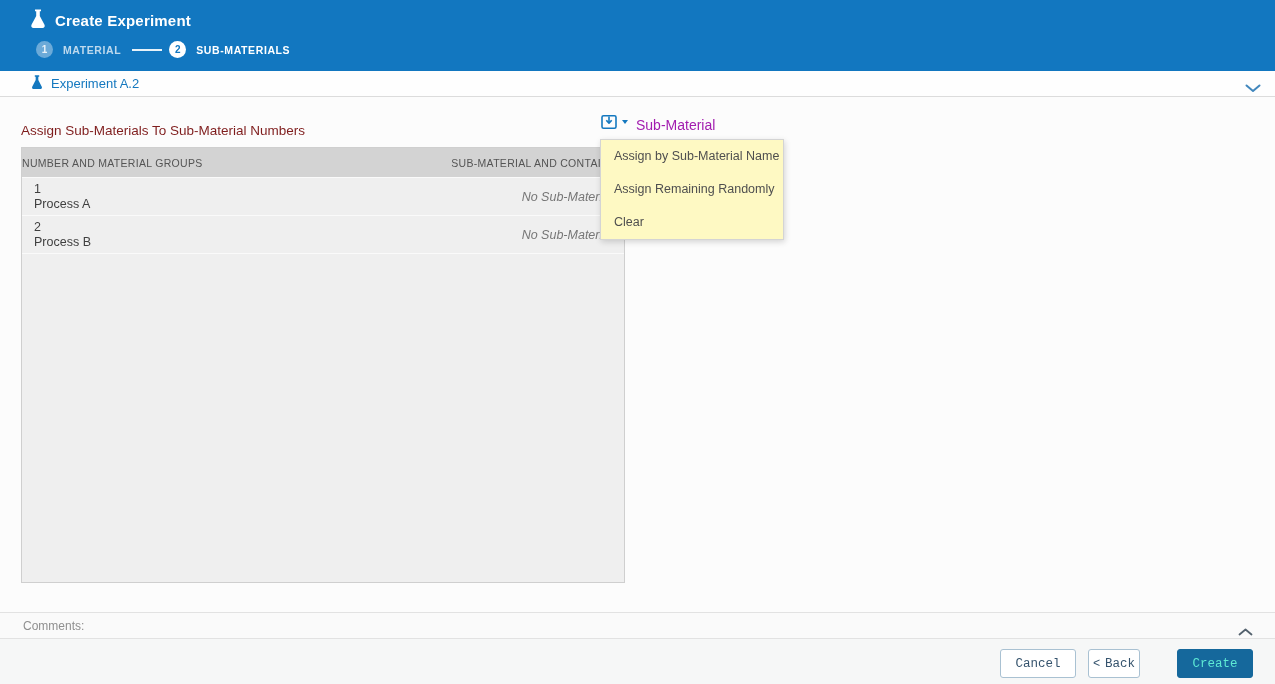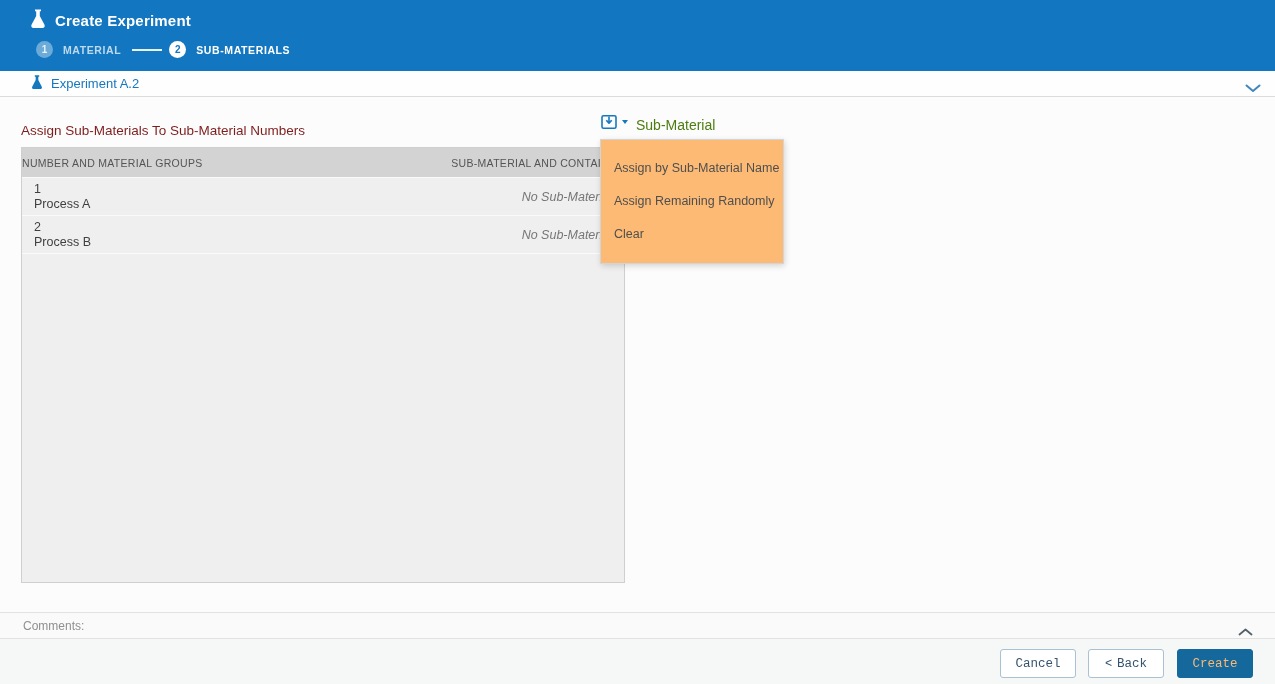--- a/index.html
+++ b/index.html
@@ -29,56 +29,56 @@
              border-bottom:1px solid #dcdcdc; display:flex; align-items:center; padding-left:31px; cursor:pointer; }
   .exp-label { color:#1478bf; font-size:13px; margin-left:8px; }
   .exp-chevron { position:absolute; right:14px; top:8px; }
 
   
   .section-label { position:absolute; left:21px; top:123px; font-size:13.5px; color:#7f1d1d; }
   .assign-btn { position:absolute; left:601px; top:113px; background:none; border:none;
                 display:flex; align-items:flex-start; cursor:pointer; padding:0; }
   .assign-caret { width:0; height:0; border-left:3.5px solid transparent; border-right:3.5px solid transparent;
                   border-top:4.5px solid #1478bf; margin:7px 0 0 4px; }
-  .assign-label { position:absolute; left:636px; top:117px; font-size:14px; color:#4d7c0f; }
+  .assign-label { position:absolute; left:636px; top:117px; font-size:14px; color:#a21caf; }
 
   
   .sm-table { position:absolute; left:21px; top:147px; width:604px; height:436px;
               border:1px solid #cfcfcf; background:#efefef; }
   .thead { display:flex; height:30px; background:#d3d3d3; border-bottom:1px solid #fafafa; align-items:center; }
   .th { font-size:10.5px; color:#545454; letter-spacing:.3px; white-space:nowrap; }
   .th-left { width:444px; }
   .trow { display:flex; height:38px; border-bottom:1px solid #fafafa; }
   .cell-left { width:444px; padding:4px 0 0 12px; }
   .row-number, .row-group { font-size:12.5px; color:#3f3f3f; line-height:15px; }
   .cell-right { flex:1; display:flex; align-items:center; justify-content:flex-end; padding-right:12px;
                 font-style:italic; color:#767676; font-size:12.5px; white-space:nowrap; }
 
   
-  .assign-menu { position:absolute; left:600px; top:139px; width:184px; background:#fdba74;
-                 border:1px solid #d4d4d4; box-shadow:1px 2px 6px rgba(0,0,0,.16); padding:12px 0; z-index:10; }
+  .assign-menu { position:absolute; left:600px; top:139px; width:184px; background:#fef9c3;
+                 border:1px solid #d4d4d4; box-shadow:1px 2px 6px rgba(0,0,0,.16); padding:0 0; z-index:10; }
   .menu-item { height:33px; line-height:33px; padding-left:13px; font-size:12.5px; color:#4f4f4f;
                cursor:pointer; white-space:nowrap; }
 
   
   .comments-bar { position:absolute; left:0; right:0; top:612px; height:27px; background:#fafafa;
                   border-top:1px solid #e2e2e2; border-bottom:1px solid #e2e2e2;
                   display:flex; align-items:center; cursor:pointer; }
   .comments-label { margin-left:23px; font-size:12px; color:#8f8f8f; }
   .comments-chevron { position:absolute; right:22px; top:9px; }
 
   
   .footer { position:absolute; left:0; right:0; top:639px; bottom:0; background:#f6f7f7; }
   .btn { position:absolute; top:10px; height:29px; border-radius:3px; font-size:12.5px;
          font-family:Liberation Mono, monospace; cursor:pointer; }
   .btn-outline { background:#fff; border:1px solid #a9c1d2; color:#35536d; }
   .btn-cancel { left:1000px; width:76px; }
-  .btn-back { left:1088px; width:76px; }
+  .btn-back { left:1088px; width:52px; }
   .btn-back .chev { font-size:12px; margin-right:5px; }
-  .btn-create { left:1177px; width:76px; background:#15689c; border:1px solid #15689c; color:#fdba74; }
+  .btn-create { left:1177px; width:76px; background:#15689c; border:1px solid #15689c; color:#5eead4; }
 </style>
 </head>
 <body>
 
 <div class="app">
 
   <header class="top-header">
     <div class="title-row">
       <span>
         <svg width="16" height="19" viewBox="0 0 16 19">

